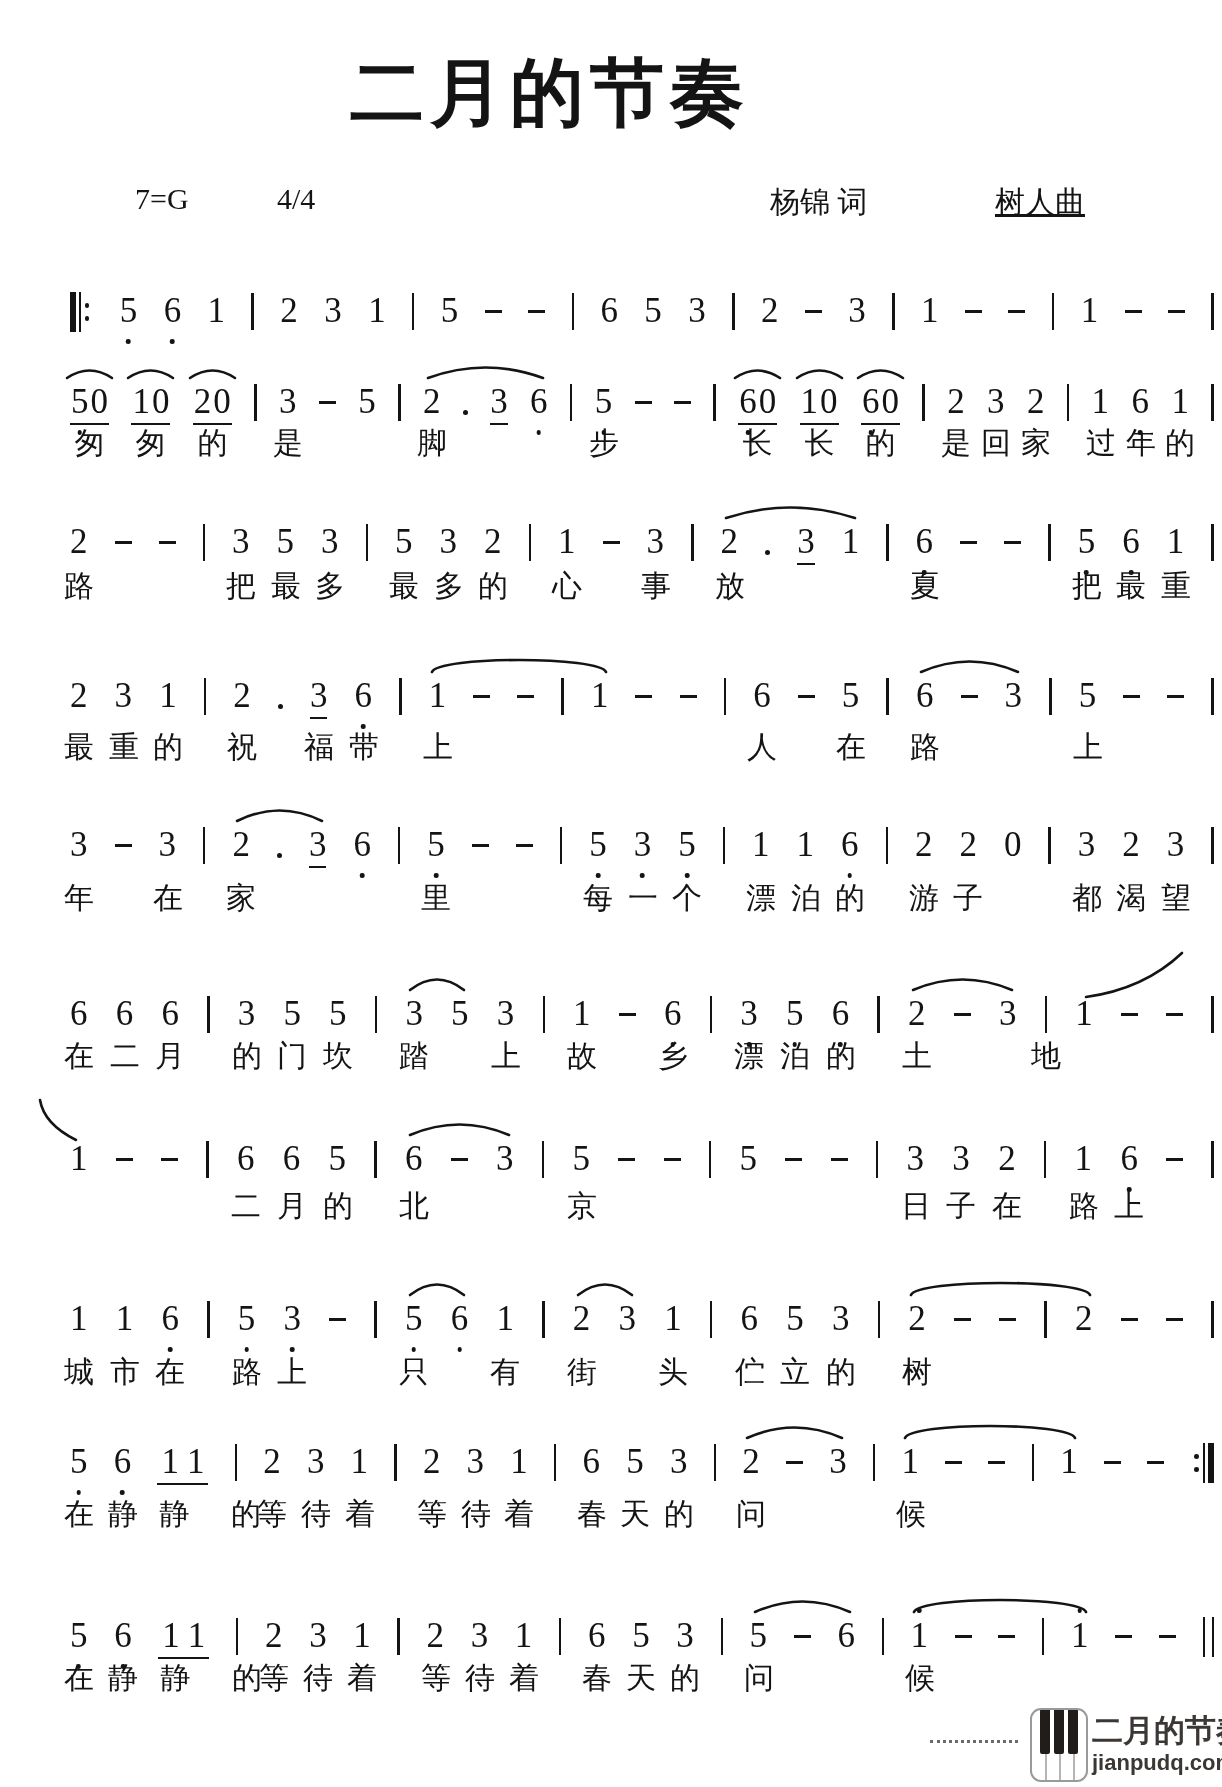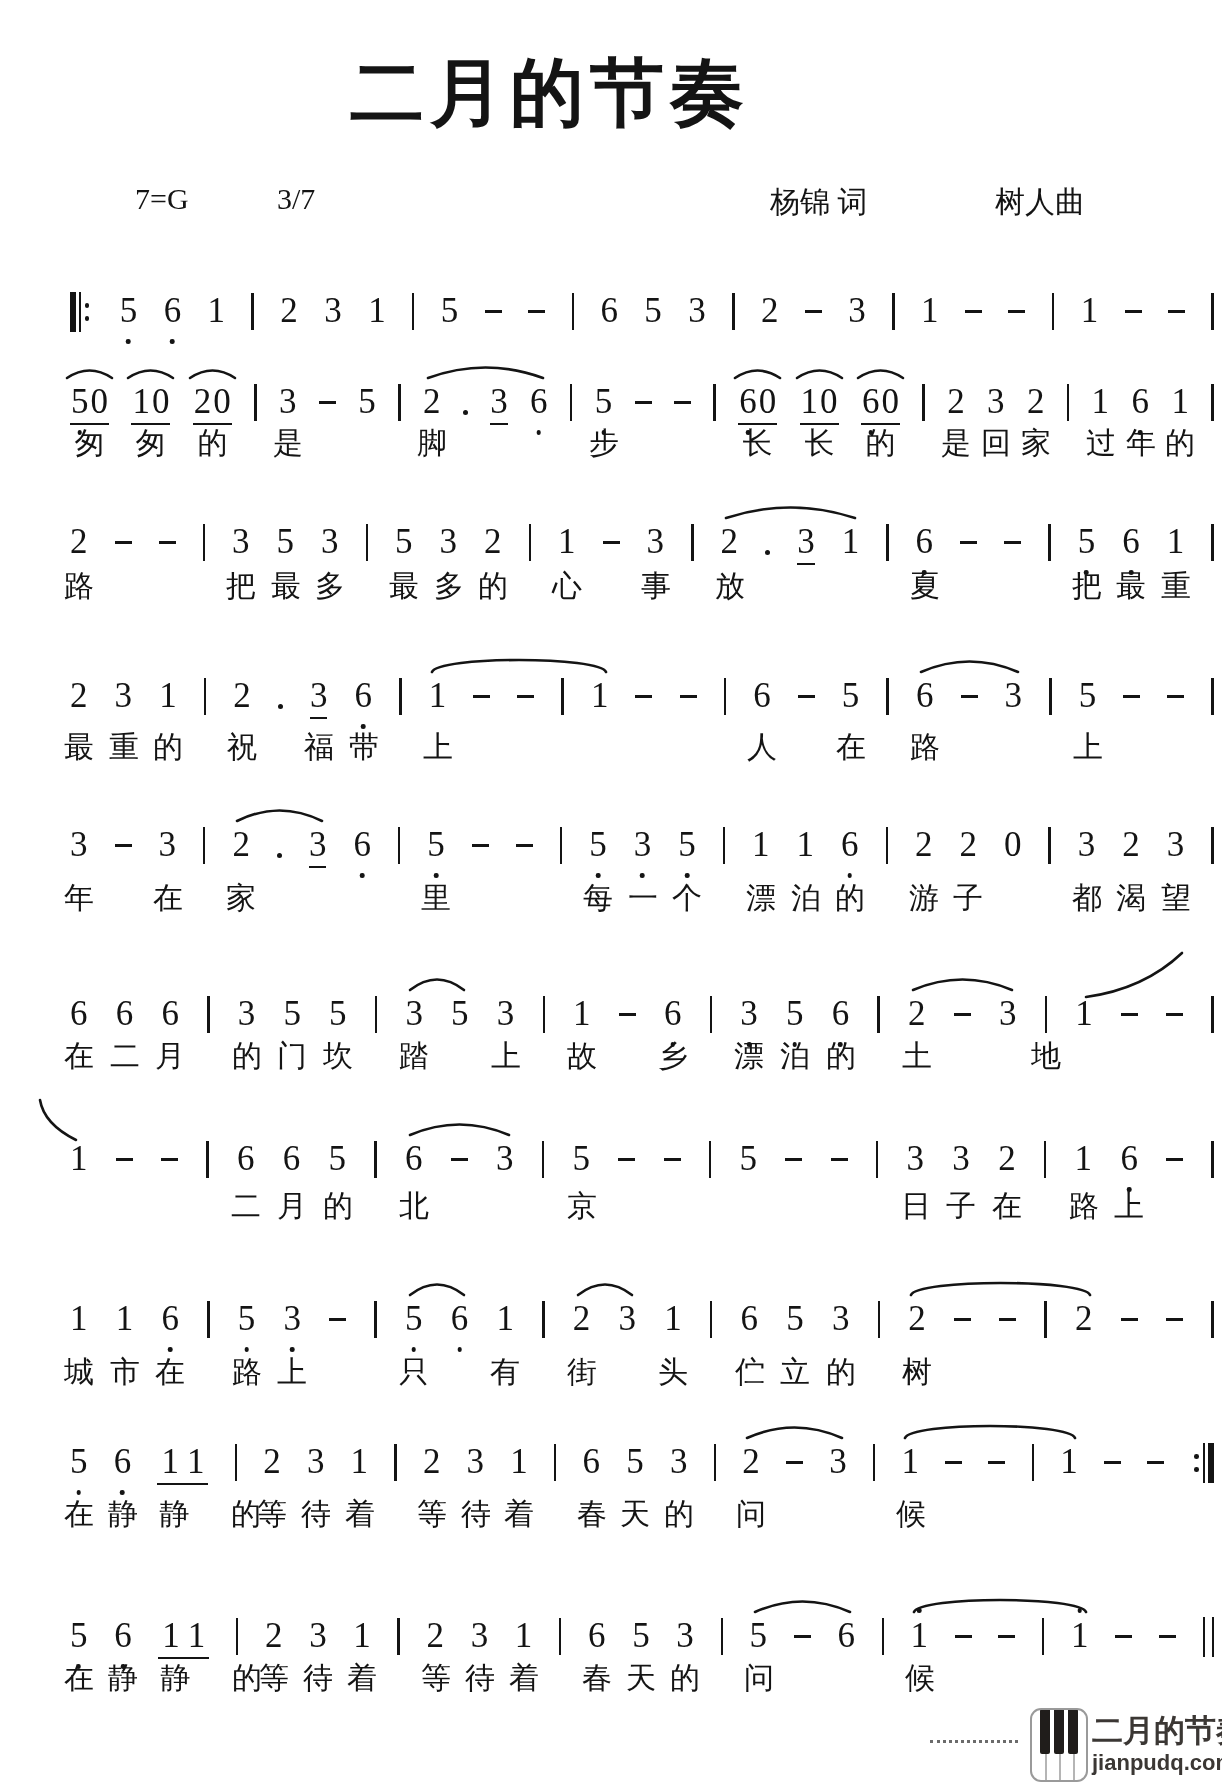--- a/index.html
+++ b/index.html
@@ -1,21 +1,21 @@
 <!DOCTYPE html>
 <html><head>
 <meta charset="utf-8">
 <style>
   html,body{margin:0;padding:0;background:#fff;}
   #sheet{position:relative;width:1222px;height:1787px;background:#fff;margin:0 auto;overflow:hidden;
          font-family:"Liberation Serif","DejaVu Serif",serif;color:#141414;}
   .title{position:absolute;top:44px;left:0;width:1100px;text-align:center;
          font-size:74px;font-weight:700;letter-spacing:6px;white-space:nowrap;}
   .meta{position:absolute;top:182px;font-size:30px;white-space:nowrap;}
-  #key{left:135px;} #time{left:277px;} #lyricist{left:770px;} #composer{left:995px;}
+  #key{left:135px;} #time{left:277px;} #lyricist{left:770px;} #composer{left:995px;text-decoration:underline;}
 
   .system{position:absolute;left:0;width:100%;height:120px;}
   .notes-row{position:absolute;left:70px;right:8px;top:0;display:flex;
              justify-content:space-between;align-items:flex-start;}
   .tok{position:relative;display:inline-flex;}
   .gl{position:relative;display:inline-block;font-size:35px;line-height:38px;}
   .uw{display:inline-flex;align-items:flex-end;}
   .uw.ul{border-bottom:2.6px solid #141414;padding-bottom:2px;}
   .grp .gl{margin:0 1px;}
   .wide .gl{margin:0 4px;}
@@ -43,21 +43,21 @@
             font-family:"Liberation Sans","DejaVu Sans",sans-serif;white-space:nowrap;}
   .wm-site{position:absolute;left:1092px;top:1750px;font-size:22px;font-weight:700;color:#3b3734;
            font-family:"Liberation Sans","DejaVu Sans",sans-serif;white-space:nowrap;}
 </style>
 </head>
 <body>
 
 <div id="sheet">
   <div class="title">二月的节奏</div>
   <div class="meta" id="key">7=G</div>
-  <div class="meta" id="time">3/7</div>
+  <div class="meta" id="time">4/4</div>
   <div class="meta" id="lyricist">杨锦 词</div>
   <div class="meta" id="composer">树人曲</div>
 
   <div id="score">
       <div class="system" style="top: 292px;">
         <div class="notes-row">
           <span class="tok rbar">
             <i class="thick"></i>
             <i class="gap3"></i>
             <i class="thin"></i>

